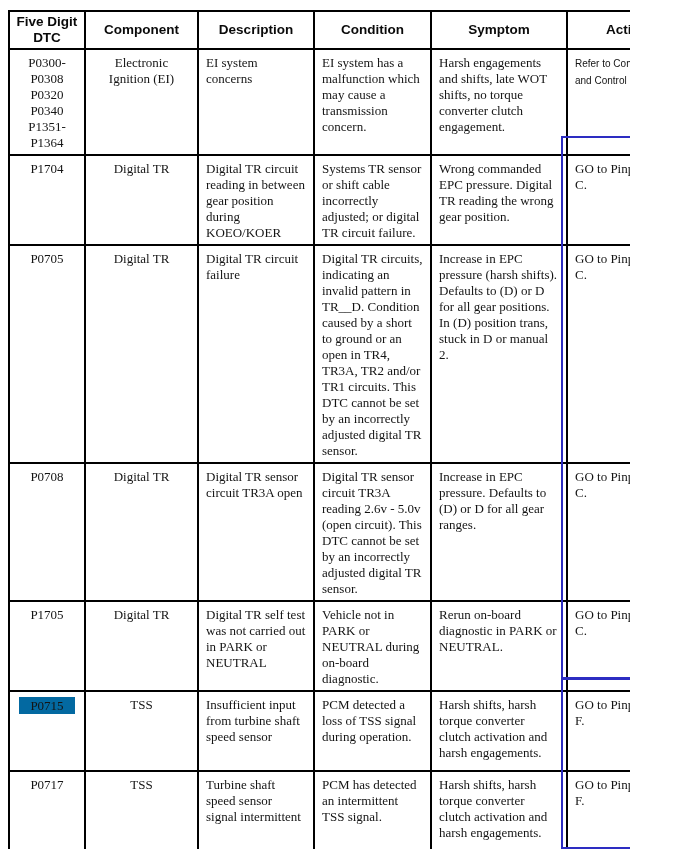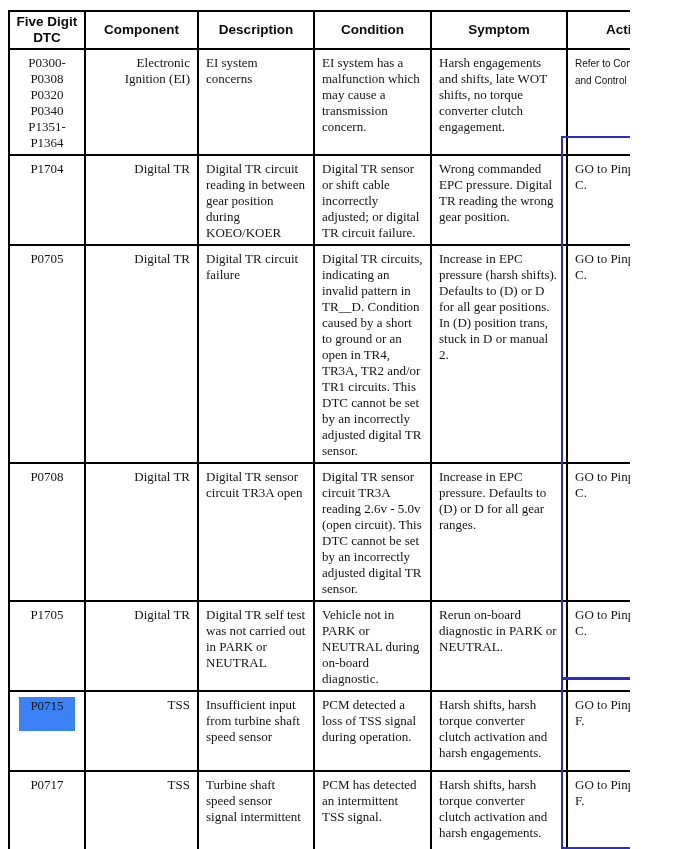--- a/index.html
+++ b/index.html
@@ -46,40 +46,40 @@
   }
   table.dtc td {
     padding: 5px 7px 3px 7px;
   }
   td.c-dtc {
     text-align: center;
     white-space: pre-line;
     padding: 5px 2px 3px 2px;
   }
   td.c-comp {
-    text-align: right;
+    text-align: center;
     padding: 5px 4px 3px 4px;
   }
   td.sans-cell {
     font-family: "Liberation Sans", "DejaVu Sans", sans-serif;
     font-size: 10px;
     line-height: 17px;
   }
   tr.r1 td { height: 93px; }
   tr.r2 td { height: 55px; }
   tr.r3 td { height: 80px; border-radius: 9px; }
   tr.r4 td { height: 199px; }
   tr.r5 td { height: 124px; margin-top: 16px; }
   tr.r6 td { height: 82px; margin-left: 13px; }
   tr.r7 td { height: 80px; }
   tr.r8 td { height: 86px; }
   .hl-yellow {
     display: inline-block;
-    background: #3b82f6;
-    padding: 1px 11px 17px 11px;
+    background: #0369a1;
+    padding: 1px 11px 0 11px;
     text-align: center;
   }
   .callout {
     position: absolute;
     border: 2px solid #2d2dc2;
     background: transparent;
     pointer-events: none;
   }
   #callout-1 {
     left: 561px;
@@ -130,21 +130,21 @@
         <td class="c-comp">Electronic Ignition (EI)</td>
         <td>EI system concerns</td>
         <td>EI system has a malfunction which may cause a transmission concern.</td>
         <td>Harsh engagements and shifts, late WOT shifts, no torque converter clutch engagement.</td>
         <td class="sans-cell">Refer to Computers and Control Systems.</td>
       </tr>
       <tr class="r3">
         <td class="c-dtc">P1704</td>
         <td class="c-comp">Digital TR</td>
         <td>Digital TR circuit reading in between gear position during KOEO/KOER</td>
-        <td>Digital TR sensor or shift cable incorrectly adjusted; or digital TR circuit failure.</td>
+        <td>Systems TR sensor or shift cable incorrectly adjusted; or digital TR circuit failure.</td>
         <td>Wrong commanded EPC pressure. Digital TR reading the wrong gear position.</td>
         <td>GO to Pinpoint Test C.</td>
       </tr>
       <tr class="r4">
         <td class="c-dtc">P0705</td>
         <td class="c-comp">Digital TR</td>
         <td>Digital TR circuit failure</td>
         <td>Digital TR circuits, indicating an invalid pattern in TR__D. Condition caused by a short to ground or an open in TR4, TR3A, TR2 and/or TR1 circuits. This DTC cannot be set by an incorrectly adjusted digital TR sensor.</td>
         <td>Increase in EPC pressure (harsh shifts). Defaults to (D) or D for all gear positions. In (D) position trans, stuck in D or manual 2.</td>
         <td>GO to Pinpoint Test C.</td>

